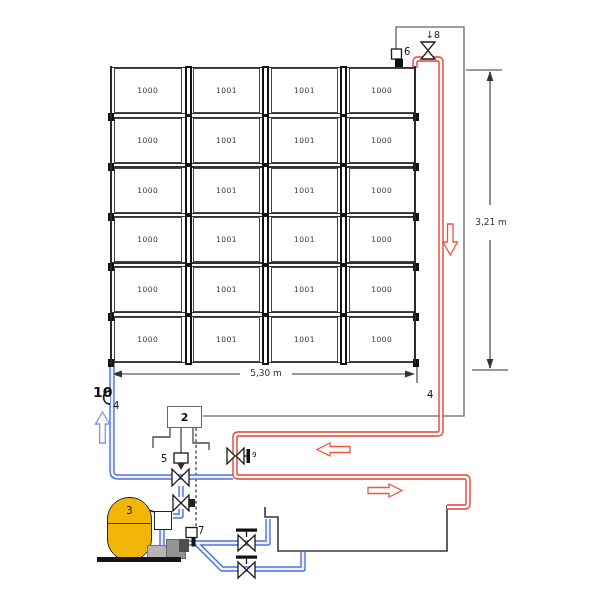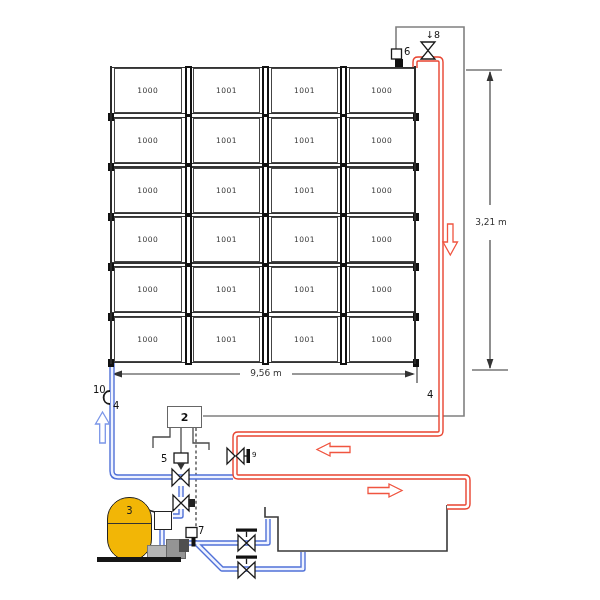--- a/index.html
+++ b/index.html
@@ -190,25 +190,25 @@
   <div id="tank" class="abs" style="left:107px;top:497px;width:45px;height:64px;">
     <div id="tank-seam"></div>
     <div id="tank-label">3</div>
   </div>
   <div class="abs" style="left:154px;top:511px;width:18px;height:19px;background:#fff;border:1.5px solid #222;"></div>
   <div class="abs" style="left:147px;top:545px;width:25px;height:13px;background:#b5b5b5;border:1px solid #777;"></div>
   <div class="abs" style="left:166px;top:539px;width:20px;height:20px;background:#949494;border:1px solid #666;"></div>
   <div class="abs" style="left:178.5px;top:539px;width:10px;height:13px;background:#4f4f4f;"></div>
   <div class="abs" style="left:97px;top:557px;width:84px;height:5px;background:#161616;"></div>
 
-  <div class="dimtxt" style="left:240px;top:368px;width:52px;">9,56 m</div>
+  <div class="dimtxt" style="left:240px;top:368px;width:52px;">5,30 m</div>
   <div class="dimtxt" style="left:468px;top:217px;width:46px;">3,21 m</div>
 
   <div class="lbl" style="left:427px;top:390px;">4</div>
   <div class="lbl" style="left:113px;top:401px;">4</div>
   <div class="lbl" style="left:161px;top:454px;">5</div>
   <div class="lbl" style="left:404px;top:47px;">6</div>
   <div class="lbl" style="left:198px;top:526px;">7</div>
   <div class="lbl" style="left:426px;top:30px;font-size:9.5px;">↓8</div>
   <div class="lbl" style="left:252px;top:452px;font-size:7px;">9</div>
-  <div class="lbl" style="left:93px;top:385px;font-size:10px;">10</div>
+  <div class="lbl" style="left:93px;top:385px;font-size:14px;font-weight:bold;">10</div>
 
 </div>
 
 </body></html>

